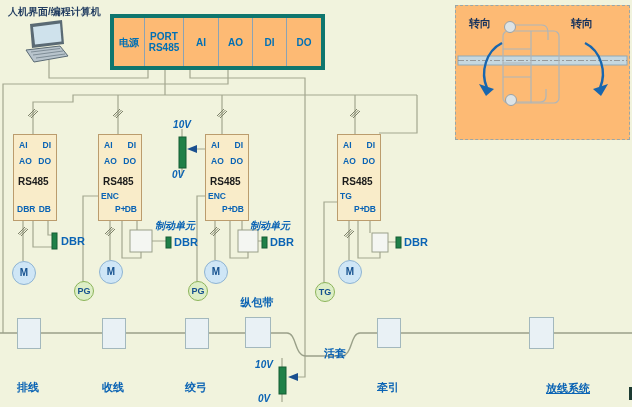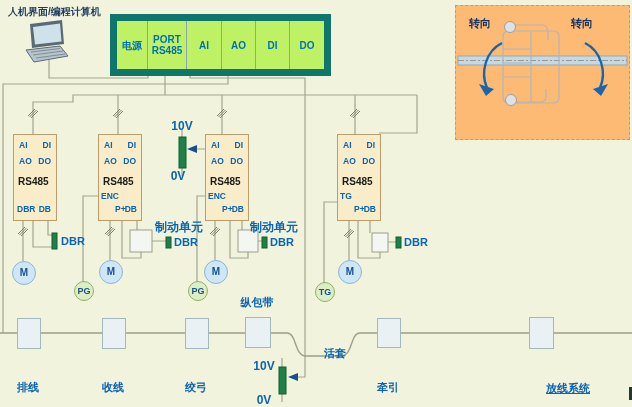--- a/index.html
+++ b/index.html
@@ -1,37 +1,37 @@
 <!DOCTYPE html>
 <html><head>
 <meta charset="utf-8">
 <style>
   html,body{margin:0;padding:0;}
   body{font-family:"Liberation Sans","DejaVu Sans",sans-serif;}
   #stage{position:relative;width:632px;height:407px;background:#f1f3dd;overflow:hidden;}
   #wires{position:absolute;left:0;top:0;z-index:1;}
   .abs{position:absolute;z-index:2;}
   
-  .plcbox{display:flex;background:#bef264;border:7px solid #0f766e;}
+  .plcbox{display:flex;background:#fdba74;border:4px solid #0f766e;}
   .plccell{display:flex;align-items:center;justify-content:center;text-align:center;
     border-left:1px solid #8ba3b5;color:#0070b5;font-weight:bold;font-size:10px;line-height:11px;}
   .plccell:first-child{border-left:none;}
   
   .drive{position:absolute;width:42px;height:85px;background:#f9ecc9;border:1px solid #bb9c6d;z-index:2;}
   .dlbl{position:absolute;font-size:8.5px;font-weight:bold;color:#0a63b4;white-space:nowrap;}
   .dbus{position:absolute;font-size:10px;font-weight:bold;color:#1b1b1b;letter-spacing:0;}
   
   .machine{position:absolute;background:#e9f1f5;border:1.5px solid #a3b8bd;z-index:2;}
   
   .mcircle{position:absolute;width:22px;height:22px;border-radius:50%;background:#cfe6f6;border:1px solid #8fb4d2;
     color:#15518f;font-weight:bold;font-size:10px;text-align:center;line-height:22px;z-index:2;}
   .pgcircle{position:absolute;width:18px;height:18px;border-radius:50%;background:#ddeec6;border:1px solid #8cb45a;
     color:#15518f;font-weight:bold;font-size:9px;text-align:center;line-height:18px;z-index:2;}
   .blab{position:absolute;color:#0a63b4;font-weight:bold;font-size:11px;z-index:2;white-space:nowrap;}
-  .blab.s{font-size:12px;}
+  .blab.s{font-size:10px;font-style:italic;}
   .navlab{position:absolute;color:#1f3a5f;font-weight:bold;font-size:10px;z-index:2;white-space:nowrap;}
   .ctr{text-align:center;}
   
   #inset{position:absolute;left:455px;top:5px;width:175px;height:135px;background:#fdba74;
     border:1px dashed #9aa7a7;z-index:2;box-sizing:border-box;}
   .inlab{position:absolute;color:#16325c;font-weight:bold;font-size:11px;}
   .incap{position:absolute;color:#12243f;font-weight:bold;font-size:11.5px;text-align:center;}
 </style>
 </head>
 <body>

